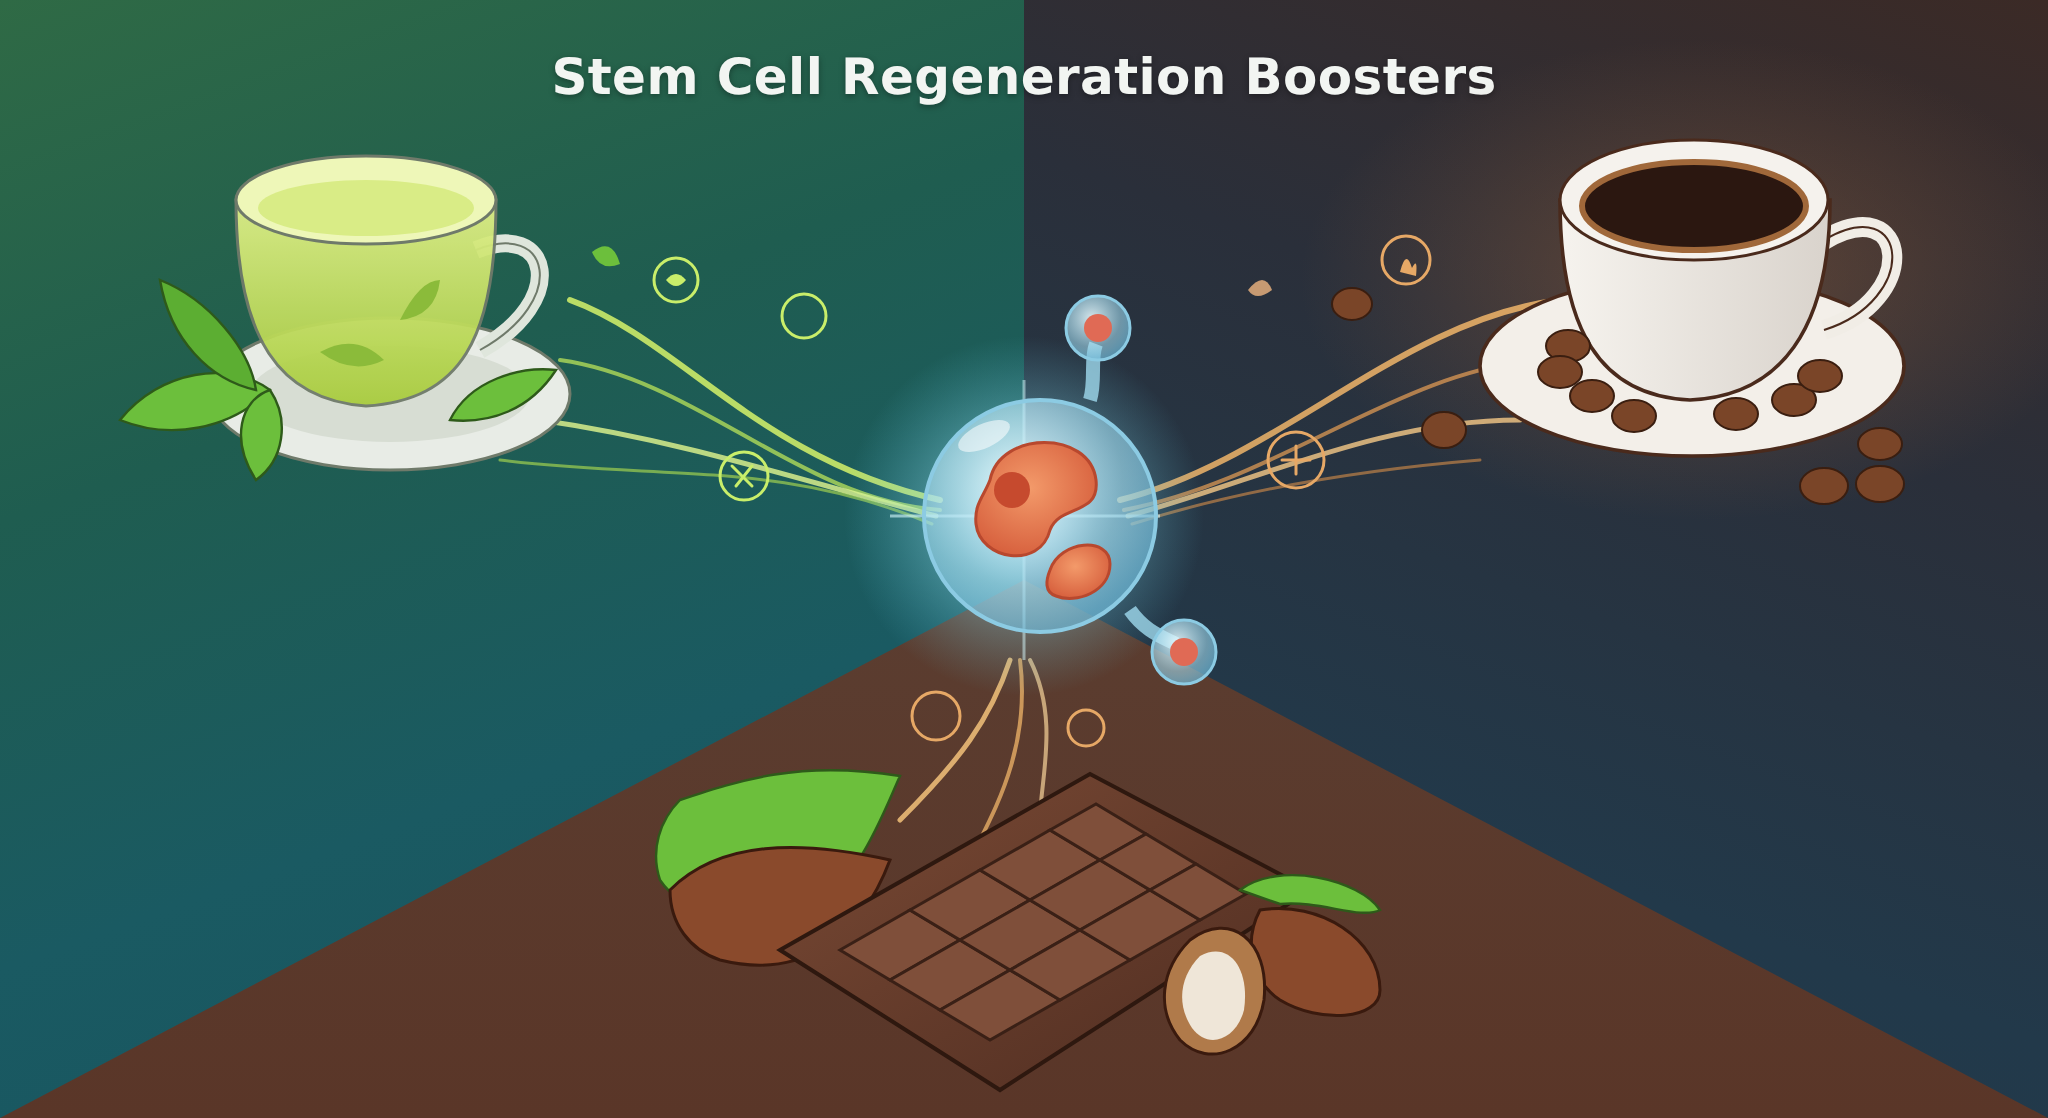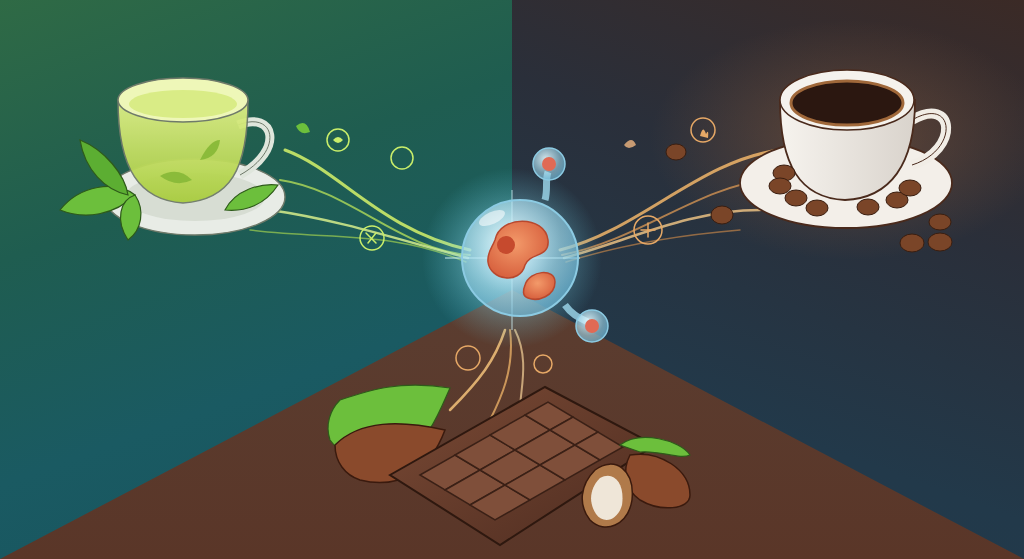--- a/index.html
+++ b/index.html
@@ -18,20 +18,21 @@
   svg.art{position:absolute;left:0;top:0;}
 </style>
 </head>
 <body>
 
 <div class="stage">
   <div class="bg-left"></div>
   <div class="bg-right"></div>
   <div class="bg-bottom"></div>
 
+  <div class="title">Stem Cell Regeneration Boosters</div>
 
   <svg class="art" width="1024" height="559" viewBox="0 0 1024 559" xmlns="http://www.w3.org/2000/svg">
     <defs>
       <radialGradient id="glow" cx="50%" cy="50%" r="50%">
         <stop offset="0%" stop-color="#e8fbff" stop-opacity="0.95"></stop>
         <stop offset="40%" stop-color="#9be6f5" stop-opacity="0.45"></stop>
         <stop offset="100%" stop-color="#5fc9e0" stop-opacity="0"></stop>
       </radialGradient>
       <radialGradient id="bubble" cx="40%" cy="35%" r="65%">
         <stop offset="0%" stop-color="#e9fbff" stop-opacity="0.9"></stop>

